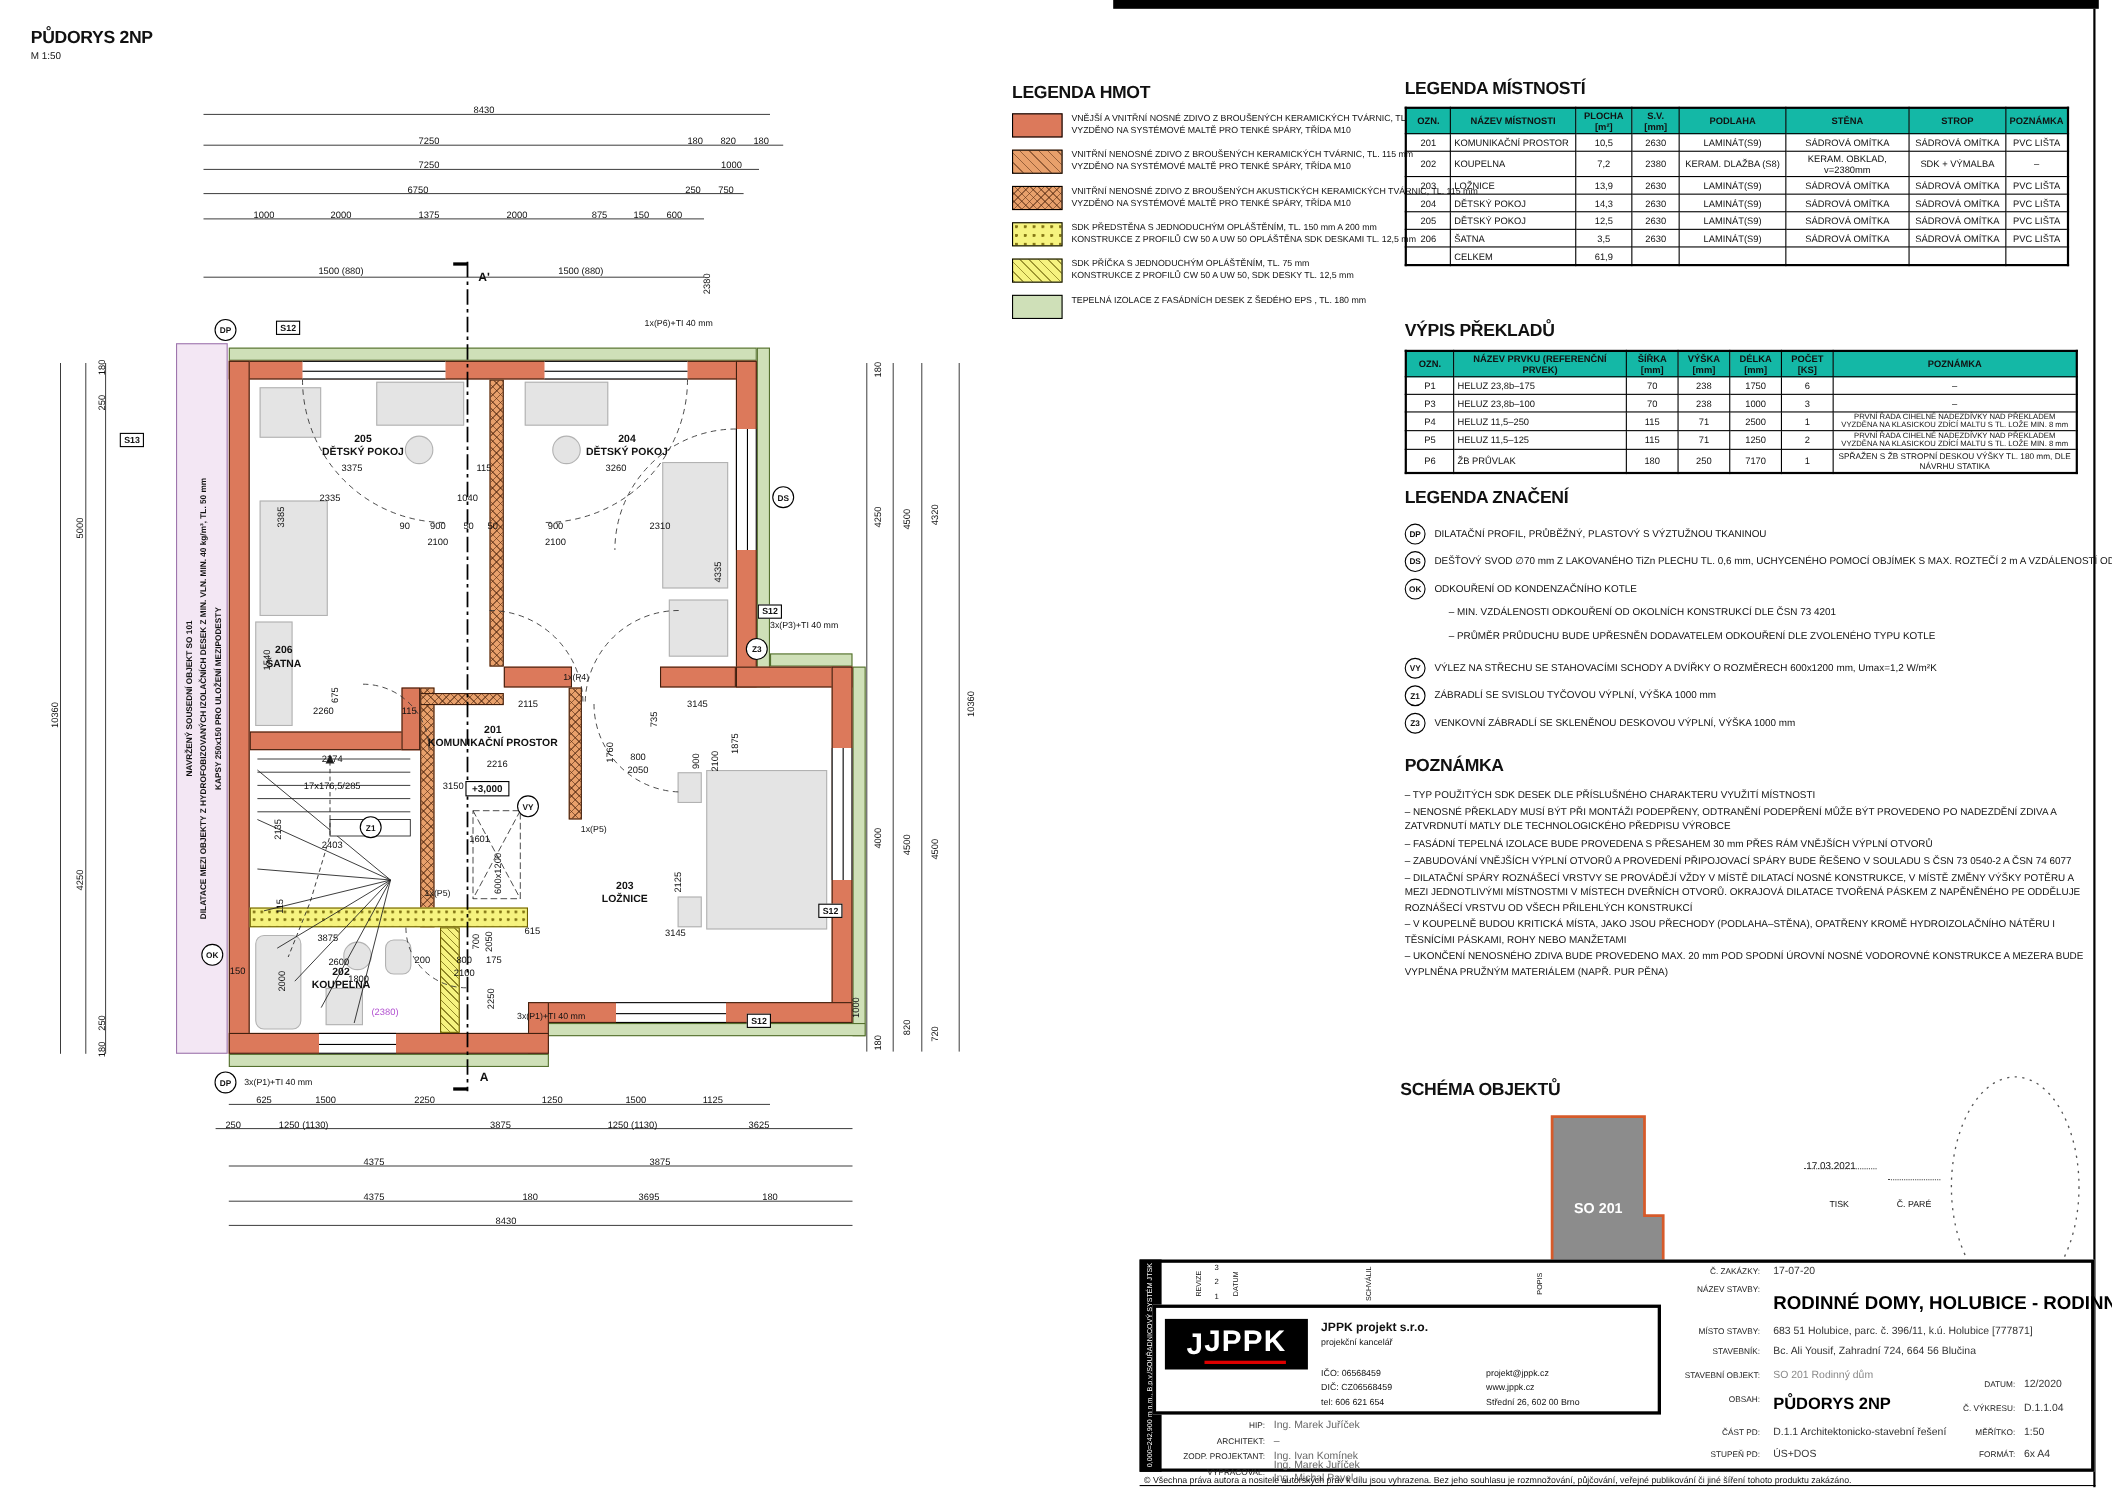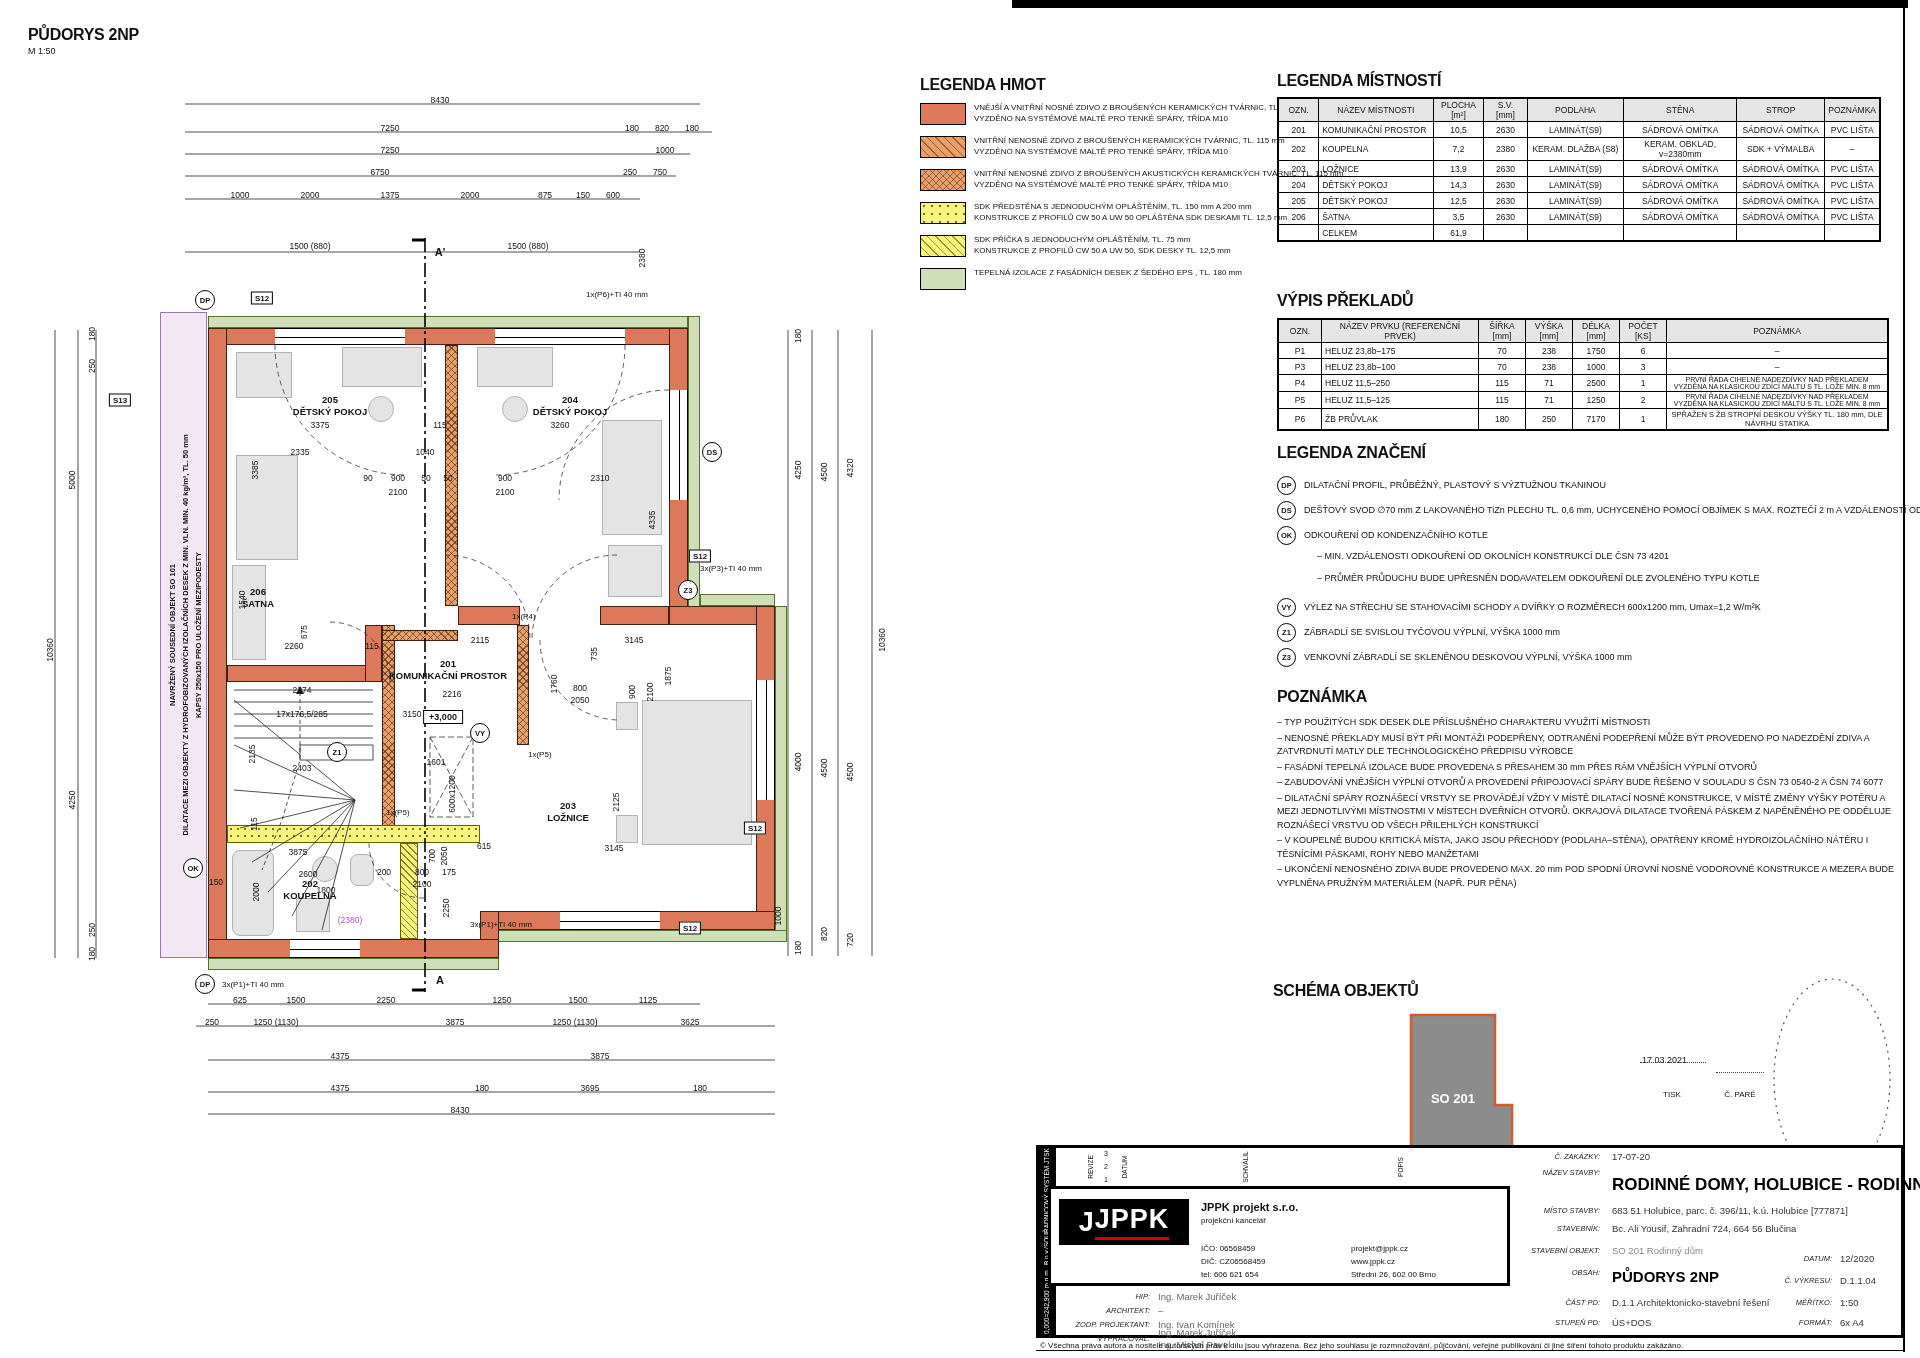--- a/index.html
+++ b/index.html
@@ -49,35 +49,35 @@
   .sw-hatch{background:repeating-linear-gradient(45deg,rgba(70,30,8,.5) 0 1px,transparent 1px 6px),#e8a06b;}
   .sw-cross{background:repeating-linear-gradient(45deg,rgba(70,30,8,.5) 0 1px,transparent 1px 5px),
             repeating-linear-gradient(-45deg,rgba(70,30,8,.5) 0 1px,transparent 1px 5px),#e8a06b;}
   .sw-ydots{background:radial-gradient(circle at 3px 3px,rgba(110,95,0,.85) 1.2px,transparent 1.6px) 0 0/8px 8px,#f6f37f;}
   .sw-yhatch{background:repeating-linear-gradient(45deg,rgba(100,88,0,.6) 0 1px,transparent 1px 6px),#f6f37f;}
   .sw-green{background:#cfe0b8;}
   .legend-text{font-size:8px;line-height:1.35;white-space:nowrap;}
   table{border-collapse:collapse;}
   .tbl{position:absolute;}
   .tbl th,.tbl td{border:1px solid #000;font-size:8.5px;padding:1px 3px;height:13px;}
-  .tbl th{background:#e5e5e5;font-weight:normal;}
+  .tbl th{background:#14b8a6;font-weight:bold;}
   .tbl{border:2px solid #000;}
   .tc{text-align:center;}
   .zn-item{position:absolute;font-size:9px;white-space:nowrap;}
   .zn-sym{display:inline-flex;width:17px;height:17px;border:1px solid #000;border-radius:50%;
           align-items:center;justify-content:center;font-size:7.5px;font-weight:bold;margin-right:8px;vertical-align:middle;}
   .note-par{font-size:9px;line-height:1.5;margin:0 0 2px 0;}
   
   .dotline{position:absolute;border-bottom:1px dotted #444;}
   .stamp-lab{position:absolute;font-size:8px;transform:translate(-50%,0);}
   
   .tb-frame{position:absolute;left:1036px;top:1145px;width:868px;height:193px;border:3px solid #000;box-sizing:border-box;background:#fff;}
   .tb-side{position:absolute;left:1036px;top:1145px;width:20px;height:193px;background:#000;}
   .tb-side span{position:absolute;left:10px;top:96px;color:#fff;font-size:6.5px;white-space:nowrap;transform:translate(-50%,-50%) rotate(-90deg);}
-  .tb-lab{position:absolute;font-size:7.5px;color:#222;transform:translate(-100%,-50%);white-space:nowrap;font-style:italic;}
+  .tb-lab{position:absolute;font-size:7.5px;color:#222;transform:translate(-100%,-50%);white-space:nowrap;}
   .tb-val{position:absolute;font-size:9.5px;color:#333;transform:translate(0,-50%);white-space:nowrap;}
   .tb-big{font-size:17px;font-weight:bold;color:#000;}
   .tb-med{font-size:15px;font-weight:bold;color:#000;}
   .logoBox{position:absolute;left:1048px;top:1186px;width:462px;height:100px;border:3px solid #000;background:#fff;box-sizing:border-box;}
   .logoBlack{position:absolute;left:8px;top:10px;width:130px;height:46px;background:#000;color:#fff;
              font-size:27px;font-weight:bold;display:flex;align-items:center;justify-content:center;letter-spacing:1px;}
   .logoBlack i{border-bottom:3px solid #d00;font-style:normal;padding-bottom:2px;}
   .firm{position:absolute;font-size:8px;white-space:nowrap;}
   .revlab{position:absolute;font-size:6.5px;transform:translate(-50%,-50%) rotate(-90deg);white-space:nowrap;}
   .revnum{position:absolute;font-size:7px;transform:translate(-50%,-50%);}

